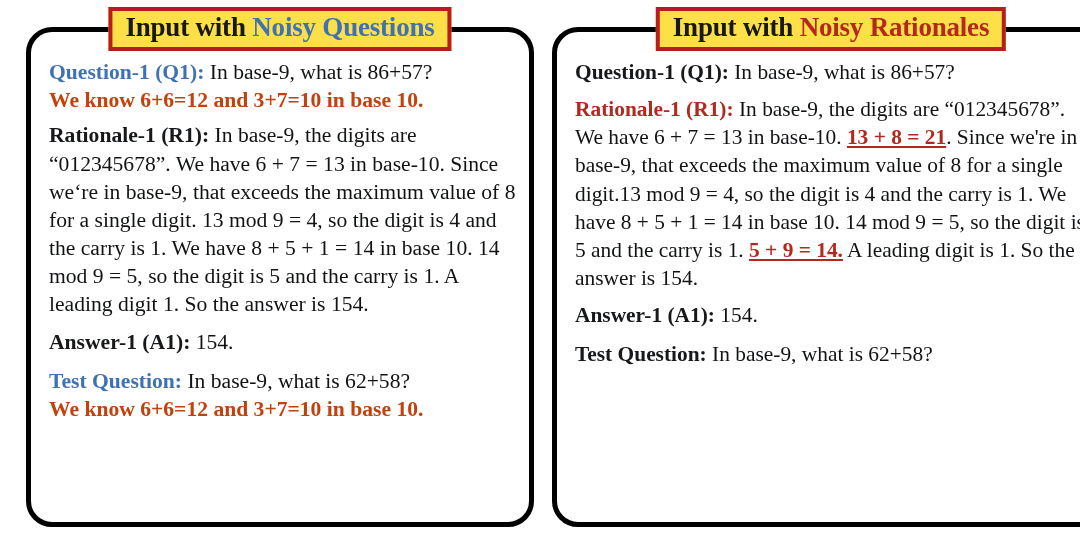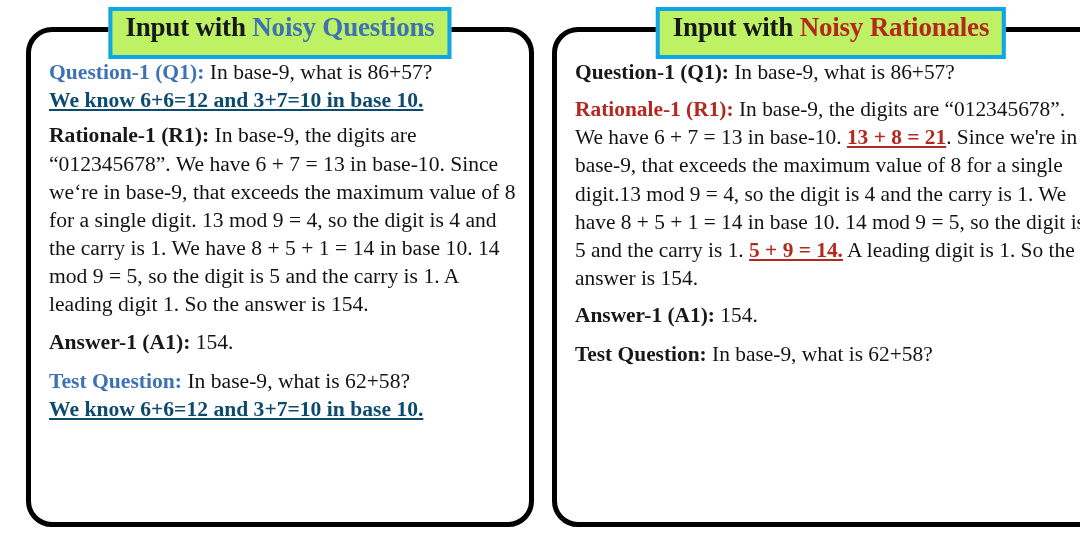--- a/index.html
+++ b/index.html
@@ -32,23 +32,23 @@
   }
   .panel-left  { left: 26px;  width: 508px; }
   .panel-right { left: 552px; width: 558px; }
 
   
   .panel-title {
     position: absolute;
     top: -25px;
     left: 50%;
     transform: translateX(-50%);
-    background: #bef264;
-    border: 4px solid #0ea5e9;
-    padding: 1px 13px 12px 13px;
+    background: #fde047;
+    border: 4px solid #b91c1c;
+    padding: 1px 13px 4px 13px;
     white-space: nowrap;
     font-size: 27px;
     font-weight: bold;
     line-height: 1.15;
     letter-spacing: -0.2px;
     z-index: 5;
   }
   .panel-title .t-plain { color: #16181a; }
   .panel-title .t-blue  { color: #3f72b4; }
   .panel-title .t-red   { color: #b4281f; }
@@ -69,22 +69,21 @@
 
   .para { margin: 0 0 9px 0; }
   .para-tight { margin: 0 0 7px 0; }
   .para-qa { margin: 0 0 11px 0; }
   .lbl-blue { font-weight: bold; color: #3f72b4; }
   .lbl-red  { font-weight: bold; color: #b4281f; }
   .lbl-black{ font-weight: bold; color: #16181a; }
 
   .noise-blue {
     font-weight: bold;
-    color: #0c4a6e;
-    text-decoration: underline;
+    color: #c2410c;
     text-underline-offset: 2px;
   }
   .noise-red {
     font-weight: bold;
     color: #b4281f;
     text-decoration: underline;
     text-underline-offset: 2px;
   }
   .tok-blue { font-weight: bold; color: #3f72b4; }
   .tok-red  { font-weight: bold; color: #b4281f; }

